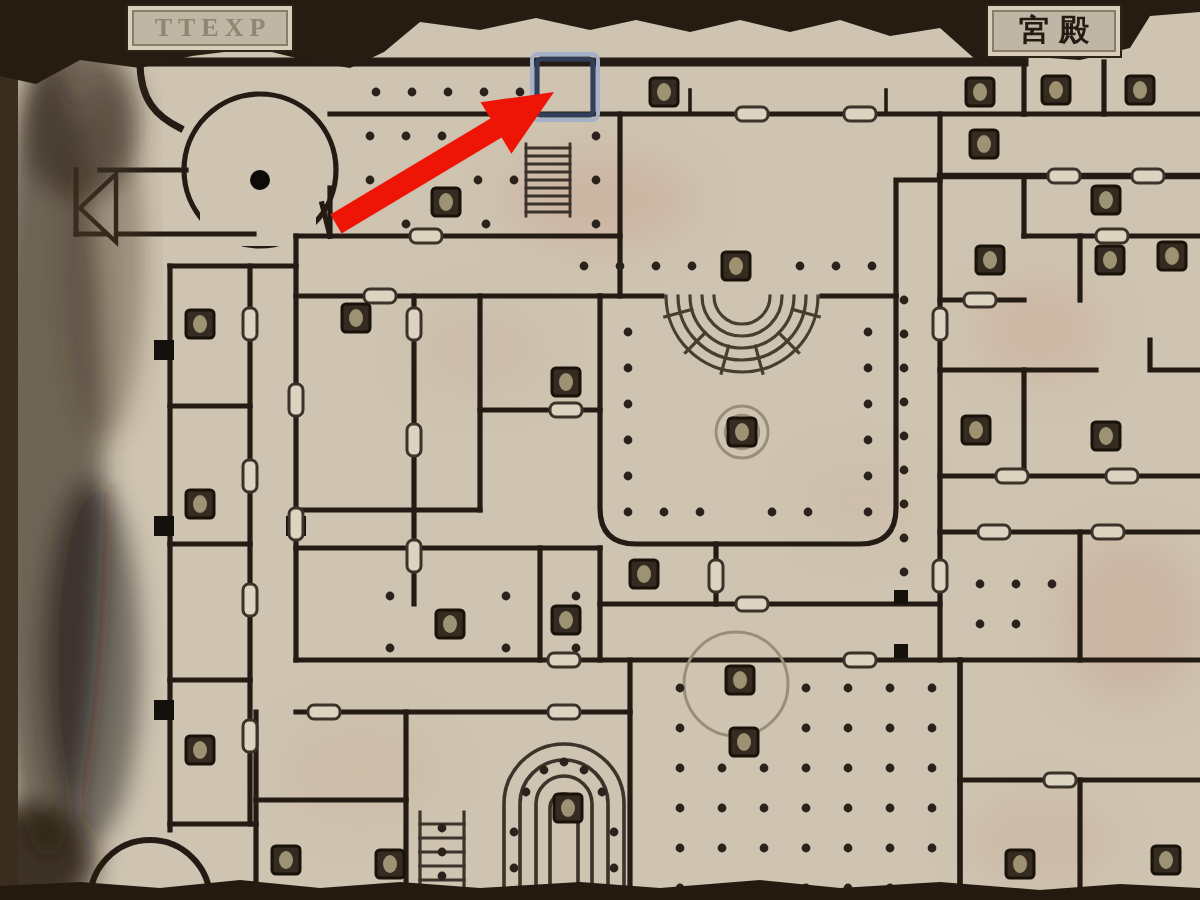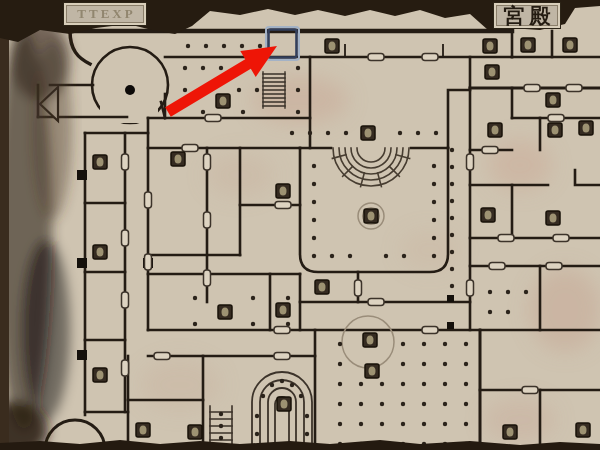--- a/index.html
+++ b/index.html
@@ -6,21 +6,21 @@
   .screen{position:relative;width:600px;height:450px;overflow:hidden;background:#fde047;
           font-family:"Liberation Sans",sans-serif;}
   .map-svg{position:absolute;left:0;top:0;}
   .tab{position:absolute;display:flex;align-items:center;justify-content:center;
        background:#c0b6a5;border:1px solid #2c2417;
        box-shadow:inset 0 0 0 2px #d8ceba, inset 0 0 0 3px #8a7e6a;}
   .tab-left{left:63px;top:2px;width:82px;height:22px;}
   .tab-left span{color:#91866f;font-family:"Liberation Serif",serif;font-weight:700;
                  font-size:13px;letter-spacing:3px;padding-left:3px;}
   .tab-right{left:493px;top:2px;width:66px;height:25px;}
-  .tab-right span{color:#241c12;font-weight:700;font-size:21px;letter-spacing:5px;padding-left:5px;}
+  .tab-right span{color:#241c12;font-weight:700;font-size:15px;letter-spacing:5px;padding-left:5px;}
 </style>
 </head>
 <body>
 
 <div class="screen">
 
 <svg class="map-svg" width="600" height="450" viewBox="0 0 600 450">
   <defs>
     <g id="objGlyph">
       <rect x="-7" y="-7" width="14" height="14" rx="2" fill="#352b21" stroke="#181209" stroke-width="1.5"></rect>

